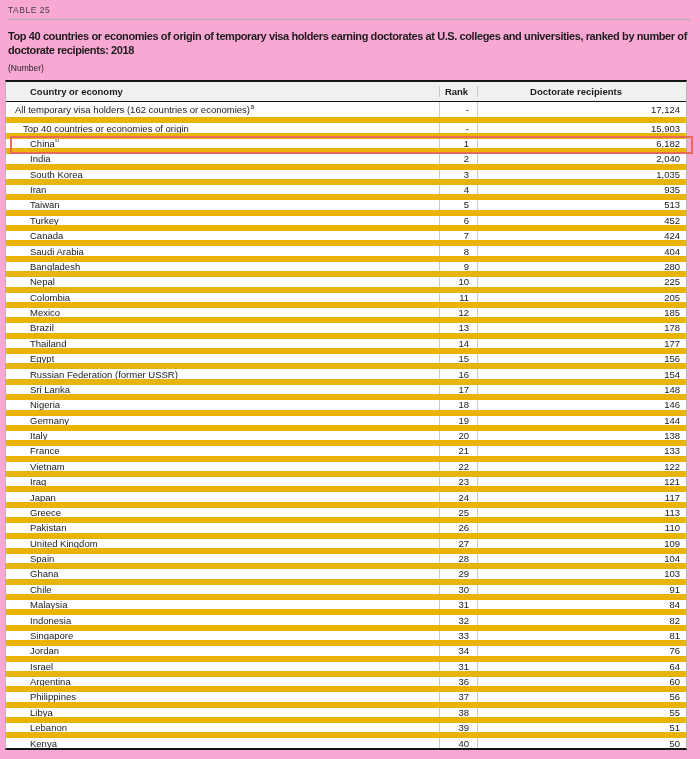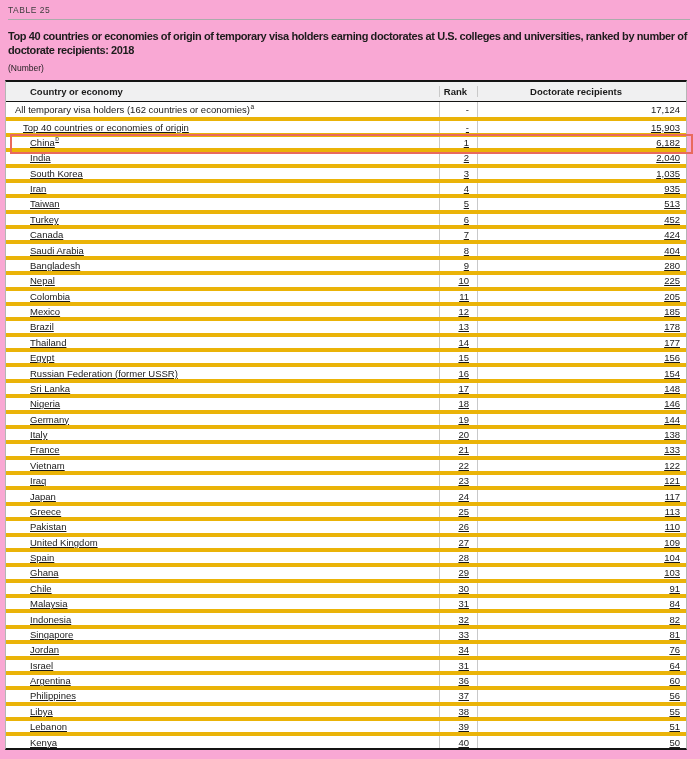--- a/index.html
+++ b/index.html
@@ -72,31 +72,31 @@
     width: 38px;
     border-right: 1px solid #c9c9c9;
     text-align: right;
     padding-right: 8px;
   }
   .c-recipients {
     width: 208px;
     text-align: right;
     padding-right: 6px;
   }
-  .thead .c-rank { padding-right: 10px; }
+  .thead .c-rank { text-align: center; padding-right: 4px; }
   .thead .c-recipients { text-align: center; padding-right: 12px; }
   .trow {
     display: flex;
     height: 15.39px;
     align-items: center;
     font-size: 9.5px;
     position: relative;
     background: #ffffff;
   }
-  .trow + .trow { border-top: 4px solid #eab308; text-decoration: underline; }
+  .trow + .trow { border-top: 6px solid #eab308; }
   .trow .cell { height: 100%; display: flex; align-items: center; }
   .trow .c-rank { justify-content: flex-end; }
   .trow .c-recipients { justify-content: flex-end; }
   .trow .c-country.ind-0 { padding-left: 9px; }
   .trow .c-country.ind-1 { padding-left: 17px; }
   .trow .c-country.ind-2 { padding-left: 24px; }
   sup.fn {
     font-size: 6.5px;
     line-height: 0;
     position: relative;

